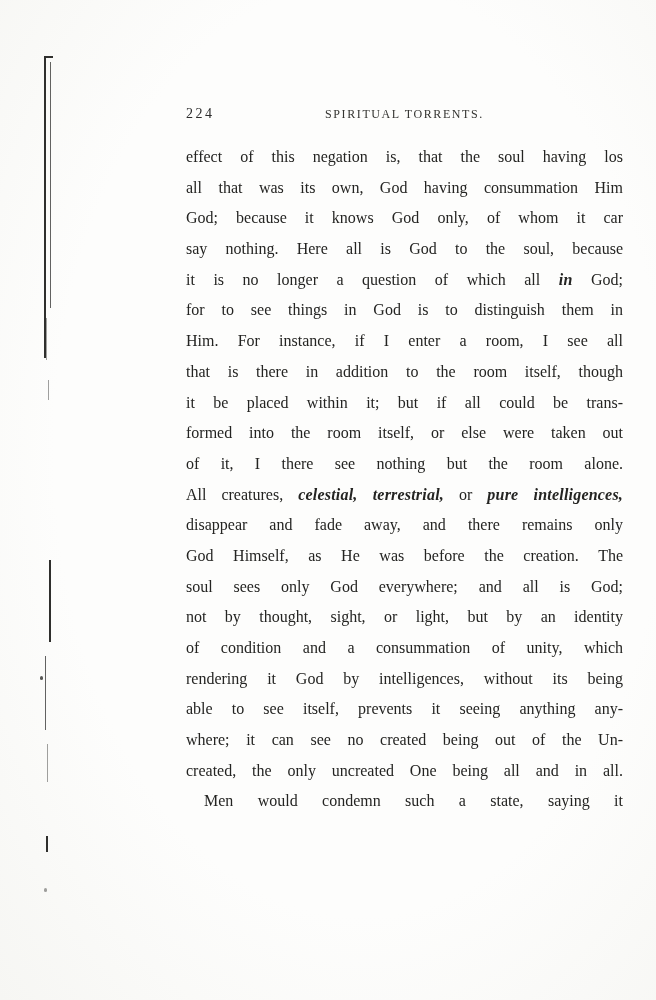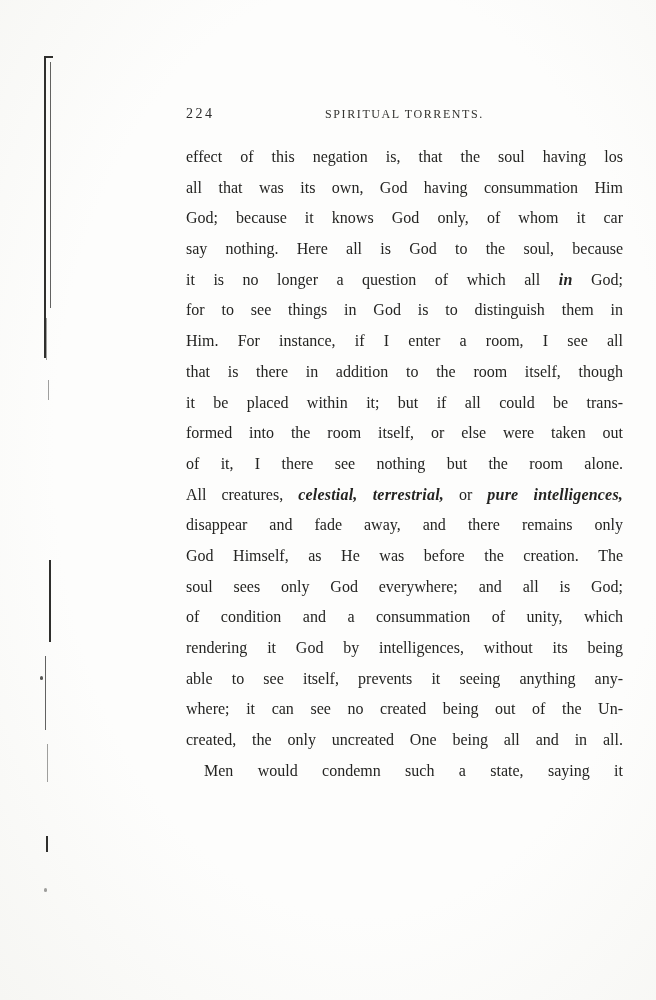--- a/index.html
+++ b/index.html
@@ -111,20 +111,21 @@
       <div class="line"><span>for to see things in God is to distinguish them in</span></div>
       <div class="line"><span>Him.  For instance, if I enter a room, I see all</span></div>
       <div class="line"><span>that is there in addition to the room itself, though</span></div>
       <div class="line"><span>it be placed within it; but if all could be trans-</span></div>
       <div class="line"><span>formed into the room itself, or else were taken out</span></div>
       <div class="line"><span>of it, I there see nothing but the room alone.</span></div>
       <div class="line"><span>All creatures, </span><em>celestial, terrestrial,</em><span> or </span><em>pure intelligences,</em></div>
       <div class="line"><span>disappear and fade away, and there remains only</span></div>
       <div class="line"><span>God Himself, as He was before the creation.  The</span></div>
       <div class="line"><span>soul sees only God everywhere; and all is God;</span></div>
+      <div class="line"><span>not by thought, sight, or light, but by an identity</span></div>
       <div class="line"><span>of condition and a consummation of unity, which</span></div>
       <div class="line"><span>rendering it God by intelligences, without its being</span></div>
       <div class="line"><span>able to see itself, prevents it seeing anything any-</span></div>
       <div class="line"><span>where; it can see no created being out of the Un-</span></div>
       <div class="line"><span>created, the only uncreated One being all and in all.</span></div>
       <div class="line indent"><span>Men would condemn such a state, saying it</span></div>
     </div>
 
 </div>
 

